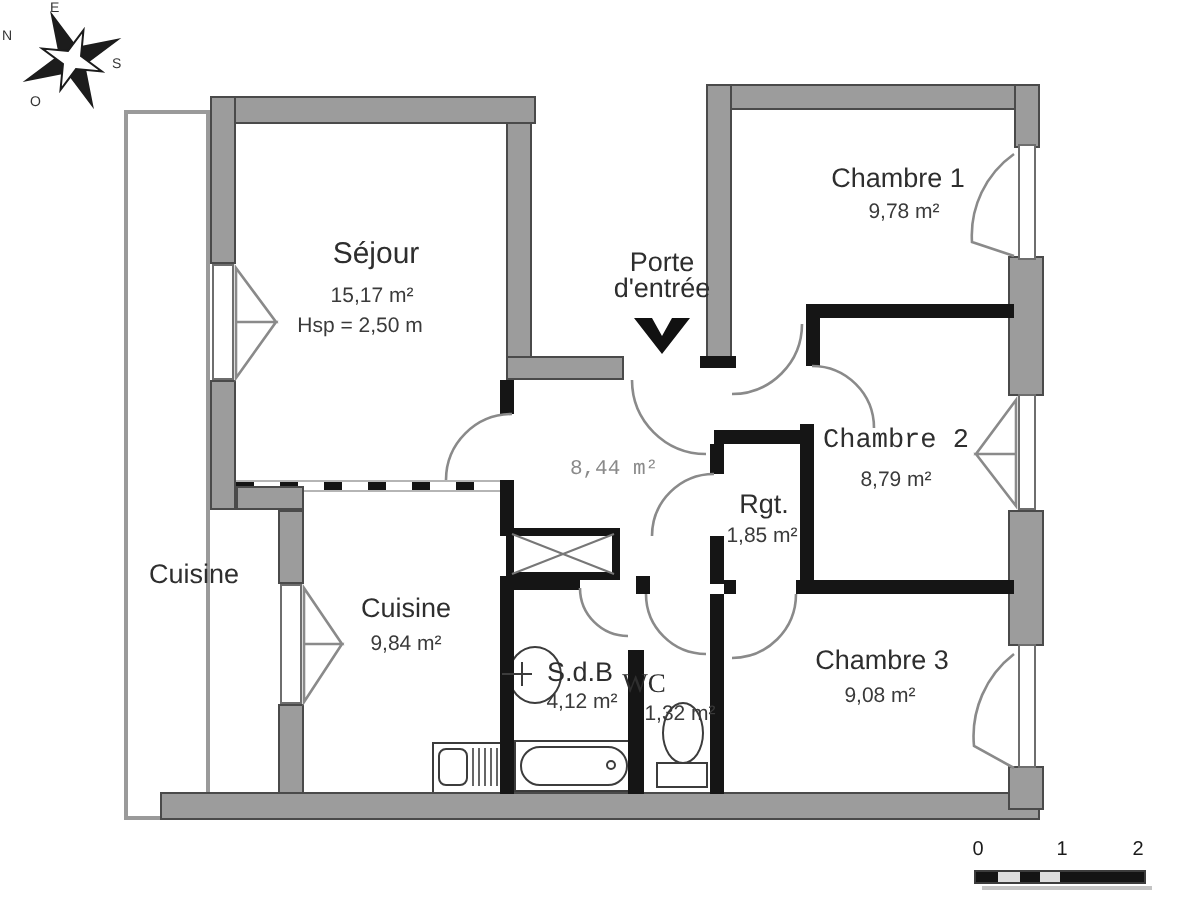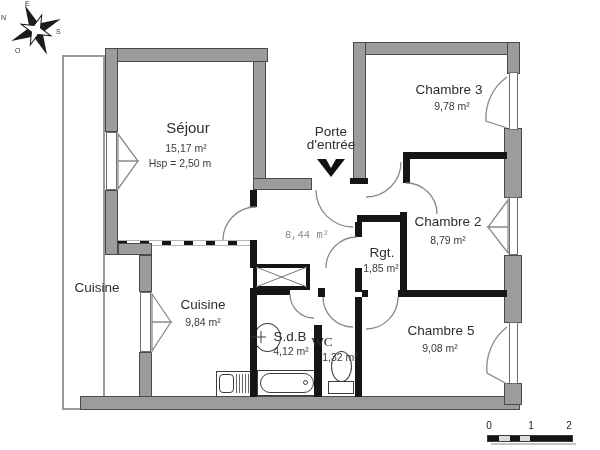--- a/index.html
+++ b/index.html
@@ -92,43 +92,43 @@
   <div class="win" style="left:106px;top:132px;width:11px;height:58px;"></div>
   <div class="win" style="left:140px;top:292px;width:11px;height:60px;"></div>
 
   <div class="lbl room-name big" style="left:188px;top:127px;">Séjour</div>
   <div class="lbl room-area" style="left:186px;top:148px;">15,17 m²</div>
   <div class="lbl room-area" style="left:180px;top:163px;">Hsp = 2,50 m</div>
 
   <div class="lbl room-name" style="left:331px;top:131px;">Porte</div>
   <div class="lbl room-name" style="left:331px;top:144px;">d'entrée</div>
 
-  <div class="lbl room-name" style="left:449px;top:89px;">Chambre 3</div>
+  <div class="lbl room-name" style="left:449px;top:89px;">Chambre 1</div>
   <div class="lbl room-area" style="left:452px;top:106px;">9,78 m²</div>
 
   <div class="lbl room-area faded" style="left:307px;top:235px;">8,44 m²</div>
 
-  <div class="lbl room-name" style="left:448px;top:221px;">Chambre 2</div>
+  <div class="lbl room-name" style="left:448px;top:221px;font-family:Liberation Mono, monospace;">Chambre 2</div>
   <div class="lbl room-area" style="left:448px;top:240px;">8,79 m²</div>
 
   <div class="lbl room-name" style="left:382px;top:252px;">Rgt.</div>
   <div class="lbl room-area" style="left:381px;top:268px;">1,85 m²</div>
 
   <div class="lbl room-name" style="left:97px;top:287px;">Cuisine</div>
 
   <div class="lbl room-name" style="left:203px;top:304px;">Cuisine</div>
   <div class="lbl room-area" style="left:203px;top:322px;">9,84 m²</div>
 
   <div class="lbl room-name" style="left:290px;top:336px;">S.d.B</div>
   <div class="lbl room-area" style="left:291px;top:351px;">4,12 m²</div>
 
   <div class="lbl room-name" style="left:322px;top:342px;font-family:Liberation Serif, serif;">WC</div>
   <div class="lbl room-area" style="left:340px;top:357px;">1,32 m²</div>
 
-  <div class="lbl room-name" style="left:441px;top:330px;">Chambre 5</div>
+  <div class="lbl room-name" style="left:441px;top:330px;">Chambre 3</div>
   <div class="lbl room-area" style="left:440px;top:348px;">9,08 m²</div>
 
   <div class="lbl scale-num" style="left:489px;top:425px;">0</div>
   <div class="lbl scale-num" style="left:531px;top:425px;">1</div>
   <div class="lbl scale-num" style="left:569px;top:425px;">2</div>
   <div class="scale-shadow" style="left:491px;top:443px;width:85px;height:2px;"></div>
   <div class="scale-bar" style="left:487px;top:435px;width:86px;height:7px;">
     <div style="width:11px;background:#141414;"></div>
     <div style="width:11px;background:#dcdcdc;"></div>
     <div style="width:10px;background:#141414;"></div>

